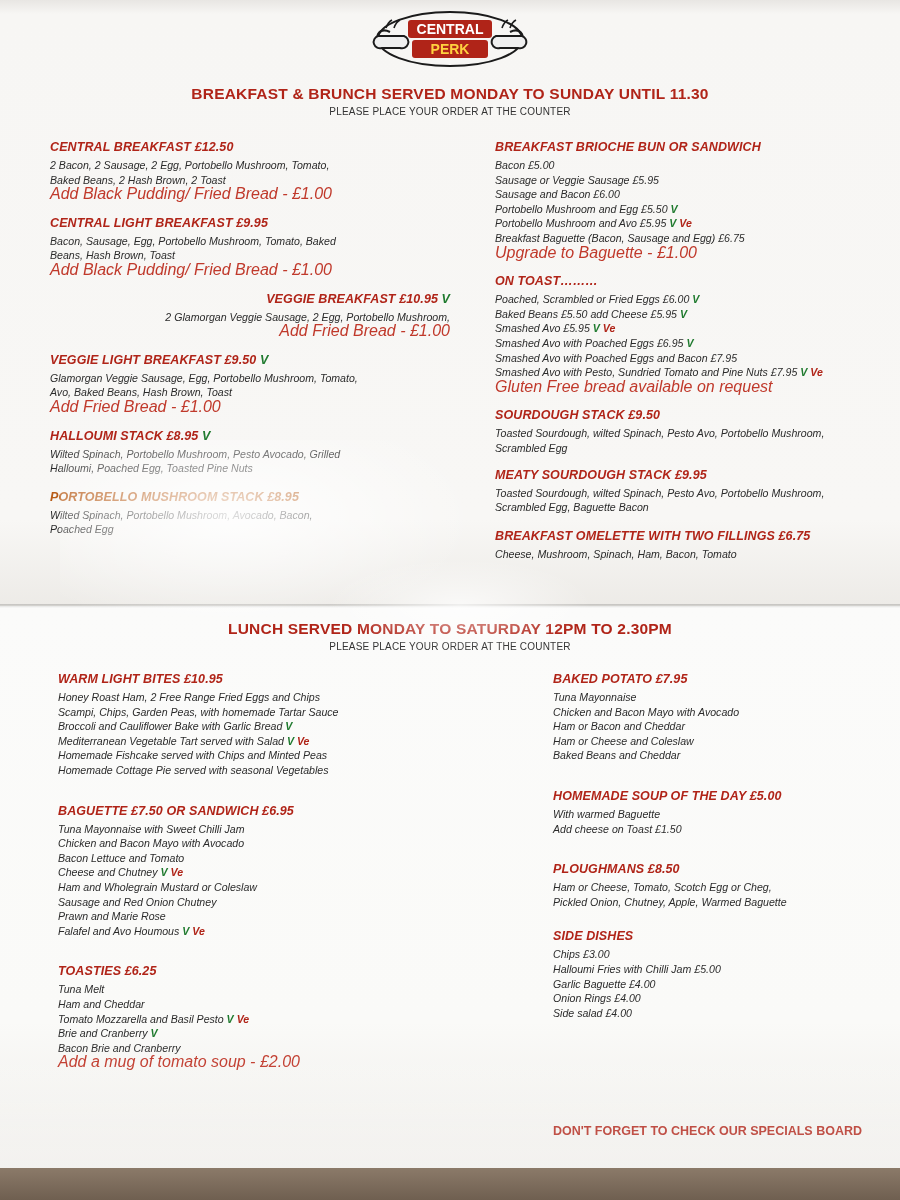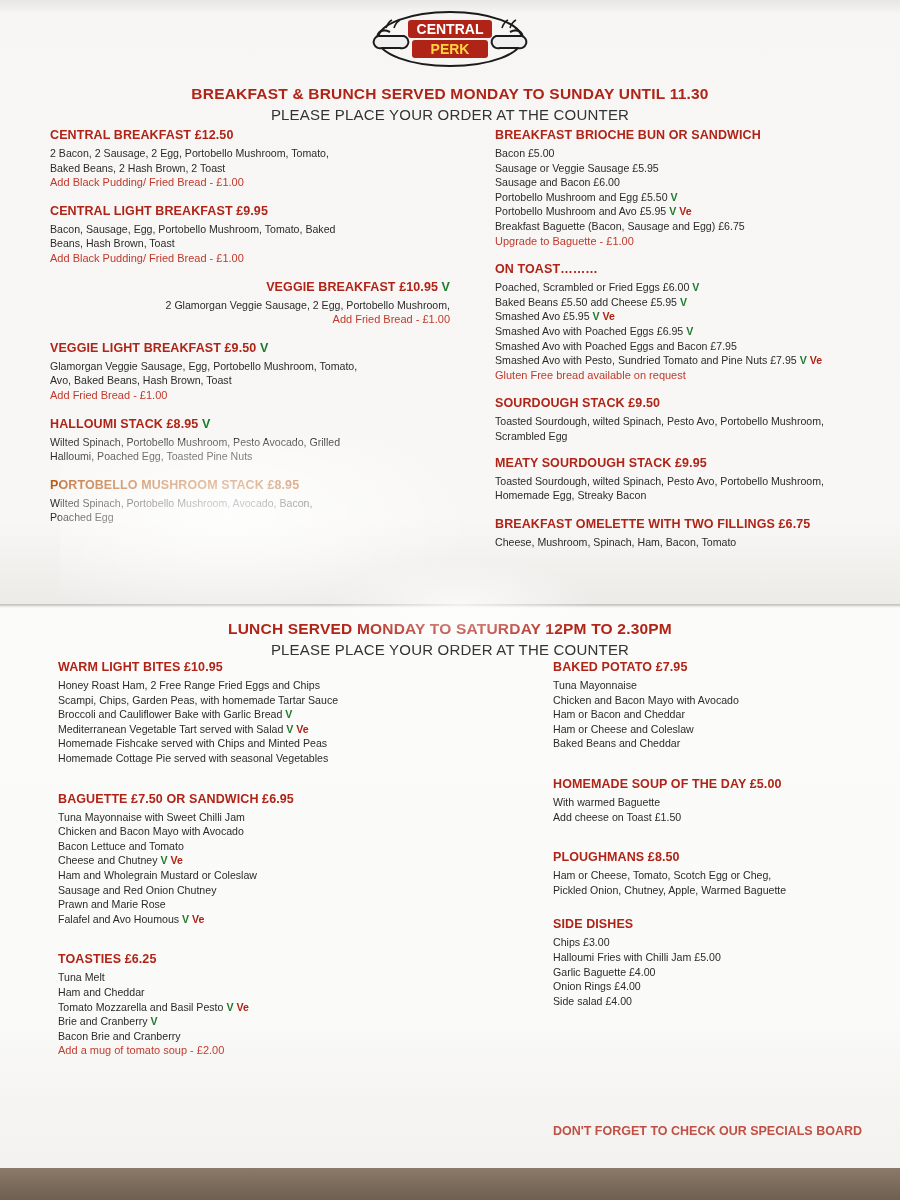--- a/index.html
+++ b/index.html
@@ -48,34 +48,34 @@
   }
   .logo svg{display:block;}
   
   .hdr{
     position:absolute;left:0;right:0;text-align:center;
   }
   .hdr .h1{
     color:#b02418;font-weight:bold;font-size:15.5px;letter-spacing:.2px;
   }
   .hdr .h2{
-    color:#333;font-size:15px;margin-top:3px;letter-spacing:.2px;
+    color:#333;font-size:10px;margin-top:3px;letter-spacing:.2px;
   }
   .cols{position:absolute;}
-  .col{position:absolute;top:0;}
+  .col{position:absolute;top:12px;font-style:italic;}
   .sec{margin-bottom:12px;}
   .sec-title{
     font-weight:bold;font-size:12.5px;color:#b02418;margin-bottom:4px;letter-spacing:.1px;
   }
   .sec-title.orange{color:#b85c18;}
   .line{
     font-size:10.6px;color:#2b2b2b;line-height:14.6px;
   }
   .note{
-    font-size:11px;color:#c0392b;line-height:14.6px;
+    font-size:16px;color:#c0392b;line-height:14.6px;
   }
   .v{color:#1f7a2e;font-weight:bold;}
   .ve{color:#b02418;font-weight:bold;}
   .footer-note{
     font-weight:bold;font-size:12.5px;color:#b02418;
   }
   .divider{
     position:absolute;left:0;right:0;top:604px;height:4px;
     background:linear-gradient(180deg,rgba(0,0,0,.18),rgba(0,0,0,0));
   }
@@ -176,21 +176,21 @@
           <div class="note">Gluten Free bread available on request</div>
         </div>
         <div class="sec" style="">
           <div class="sec-title ">SOURDOUGH STACK £9.50</div>
           <div class="line">Toasted Sourdough, wilted Spinach, Pesto Avo, Portobello Mushroom,</div>
           <div class="line">Scrambled Egg</div>
         </div>
         <div class="sec" style="margin-bottom: 14px;">
           <div class="sec-title ">MEATY SOURDOUGH STACK £9.95</div>
           <div class="line">Toasted Sourdough, wilted Spinach, Pesto Avo, Portobello Mushroom,</div>
-          <div class="line">Homemade Egg, Streaky Bacon</div>
+          <div class="line">Scrambled Egg, Baguette Bacon</div>
         </div>
         <div class="sec" style="margin-bottom: 14px;">
           <div class="sec-title ">BREAKFAST OMELETTE WITH TWO FILLINGS £6.75</div>
           <div class="line">Cheese, Mushroom, Spinach, Ham, Bacon, Tomato</div>
         </div>
       </div>
   </div>
 
   <div class="hdr" style="top:620px;">
     <div class="h1">LUNCH SERVED MONDAY TO SATURDAY 12PM TO 2.30PM</div>

